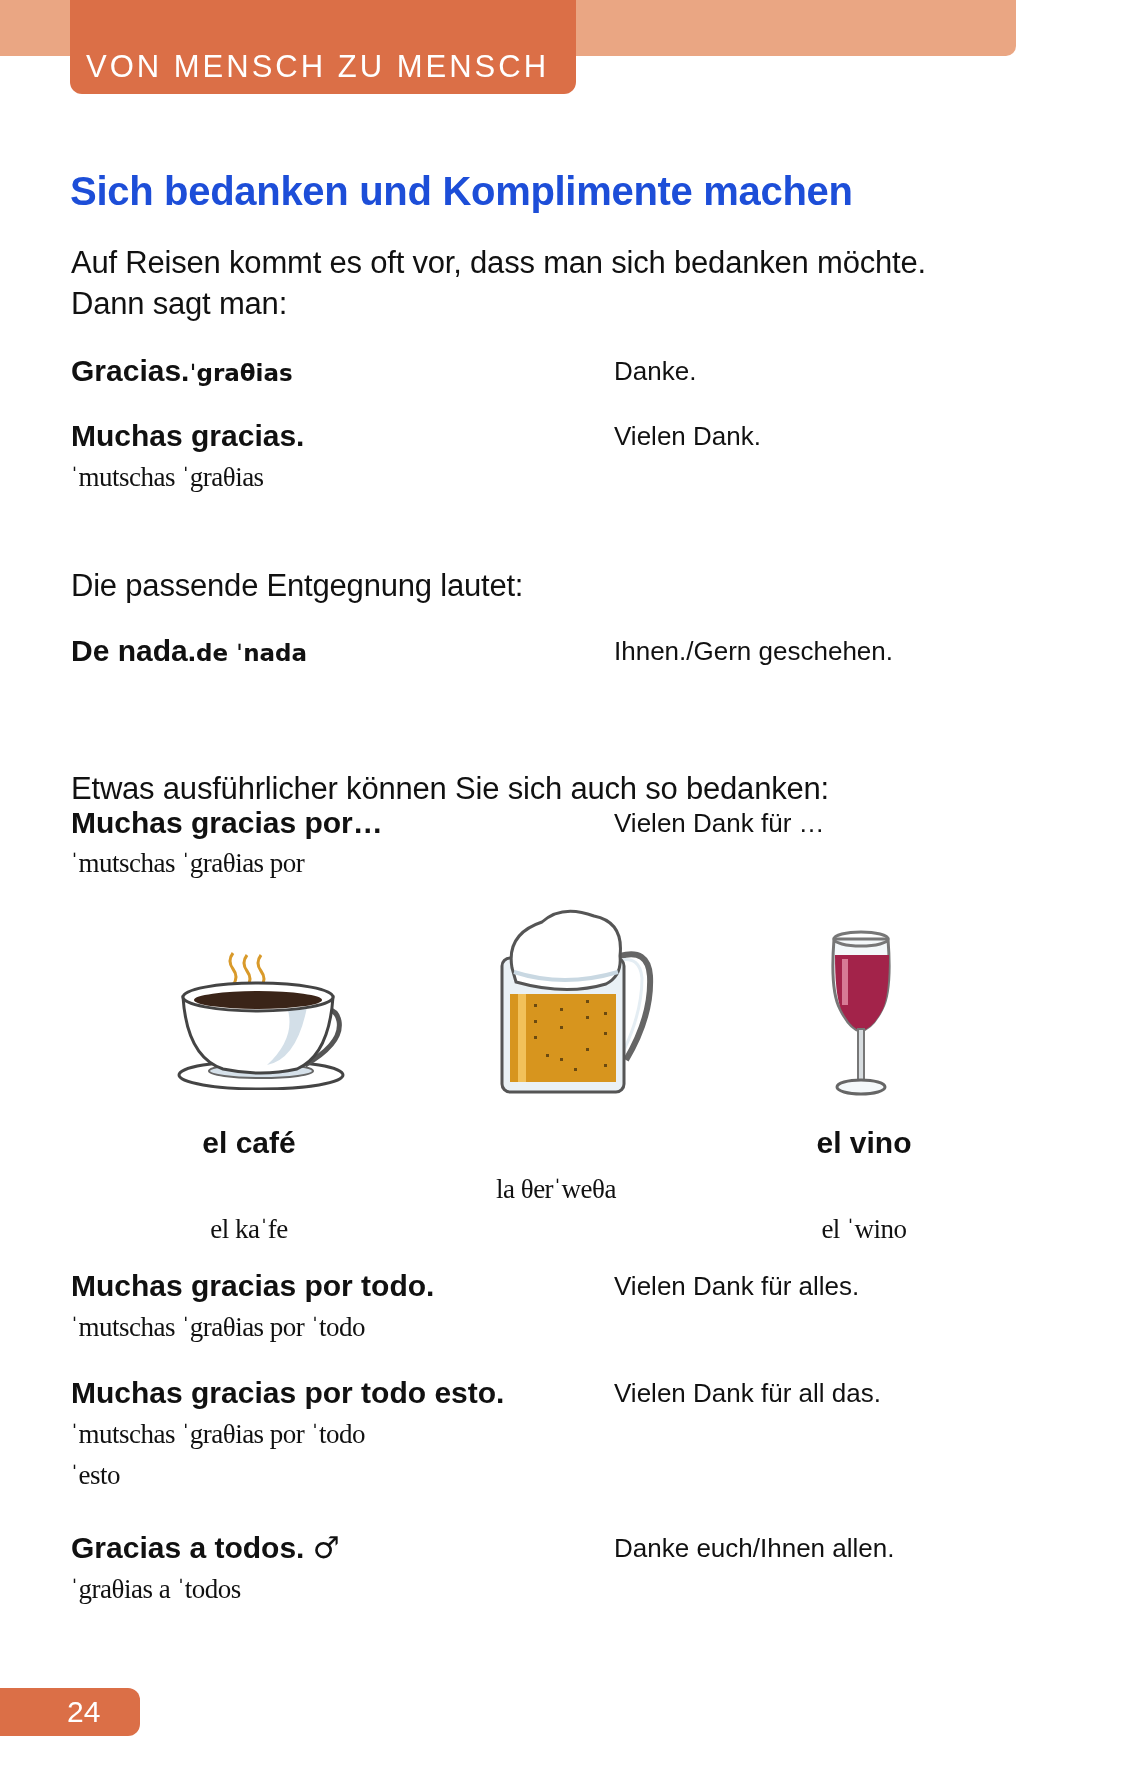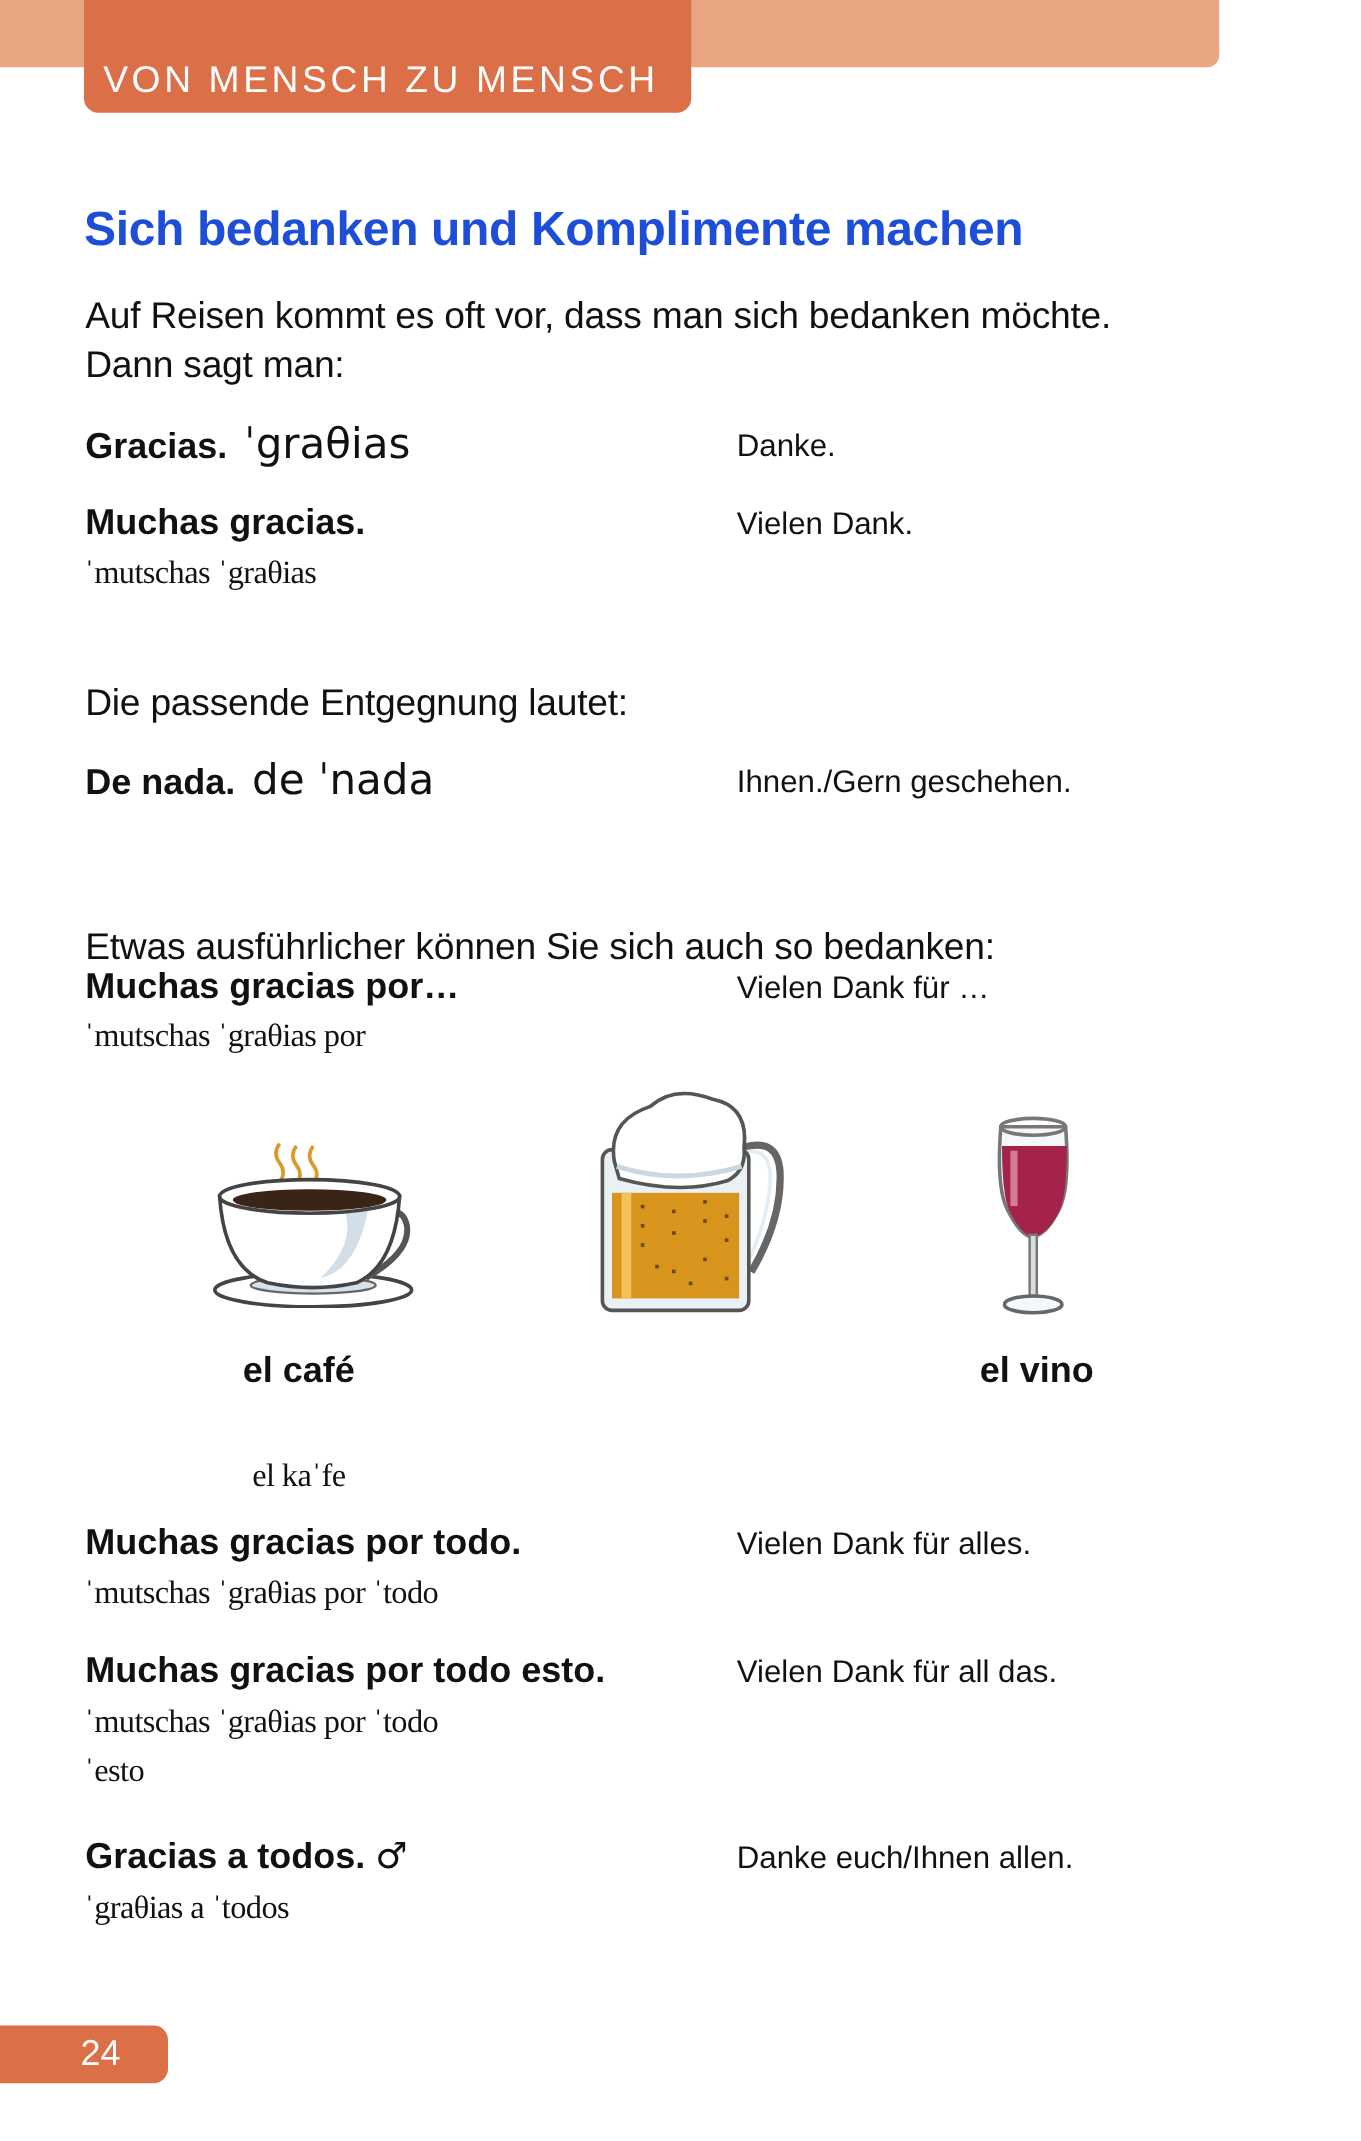--- a/index.html
+++ b/index.html
@@ -13,21 +13,21 @@
   .banner-label { position: absolute; left: 86px; top: 49px; color: #ffffff; font-size: 31px;
                   letter-spacing: 3px; line-height: 36px; white-space: nowrap; }
 
   .title { position: absolute; left: 70px; top: 168px; font-size: 40px; font-weight: bold;
            color: #1d4ed8; line-height: 46px; white-space: nowrap; letter-spacing: -0.3px; }
 
   .para { position: absolute; left: 71px; font-size: 31px; line-height: 41px; white-space: nowrap;
           letter-spacing: -0.2px; }
 
   .es { position: absolute; left: 71px; font-size: 30px; line-height: 40px; font-weight: bold; white-space: nowrap; }
-  .es .inline-pron { font-weight: normal; font-family: "DejaVu Sans", sans-serif; font-size: 35px; margin-left: 14px; }
+  .es .inline-pron { font-weight: bold; font-family: "DejaVu Sans", sans-serif; font-size: 23px; }
   .pron { position: absolute; left: 70px; font-family: Liberation Serif, serif; font-size: 27px;
           line-height: 40px; white-space: nowrap; letter-spacing: -0.5px; }
   .de { position: absolute; left: 614px; font-size: 26px; line-height: 40px; white-space: nowrap; }
 
   .drink { position: absolute; width: 300px; text-align: center; }
   .drink .dname { font-size: 30px; font-weight: bold; line-height: 40px; }
   .drink .dpron { font-family: Liberation Serif, serif; font-size: 27px; line-height: 40px; letter-spacing: -0.5px; margin-top: 46px; }
   .pic { position: absolute; }
 
   .page-tab { position: absolute; left: 0; top: 1688px; width: 140px; height: 48px; background: #DB6F47;
@@ -112,23 +112,25 @@
   <ellipse cx="33" cy="14" rx="27" ry="7" fill="none" stroke="#777" stroke-width="3"></ellipse>
   <rect x="30" y="104" width="6" height="56" fill="#D8DDE0" stroke="#777" stroke-width="2"></rect>
   <ellipse cx="33" cy="162" rx="24" ry="7" fill="#F4F8FA" stroke="#666" stroke-width="3"></ellipse>
 </svg>
 
 <div class="drink" style="left:99px; top:1123px">
   <div class="dname">el café</div>
   <div class="dpron">el kaˈfe</div>
 </div>
 <div class="drink" style="left:406px; top:1123px">
+  <div class="dpron">la θerˈweθa</div>
 </div>
 <div class="drink" style="left:714px; top:1123px">
   <div class="dname">el vino</div>
+  <div class="dpron">el ˈwino</div>
 </div>
 
 <div class="es" style="top:1266px">Muchas gracias por todo.</div>
 <div class="pron" style="top:1307px">ˈmutschas ˈgraθias por ˈtodo</div>
 <div class="de" style="top:1266px">Vielen Dank für alles.</div>
 
 <div class="es" style="top:1373px">Muchas gracias por todo esto.</div>
 <div class="pron" style="top:1414px">ˈmutschas ˈgraθias por ˈtodo</div>
 <div class="pron" style="top:1455px">ˈesto</div>
 <div class="de" style="top:1373px">Vielen Dank für all das.</div>

